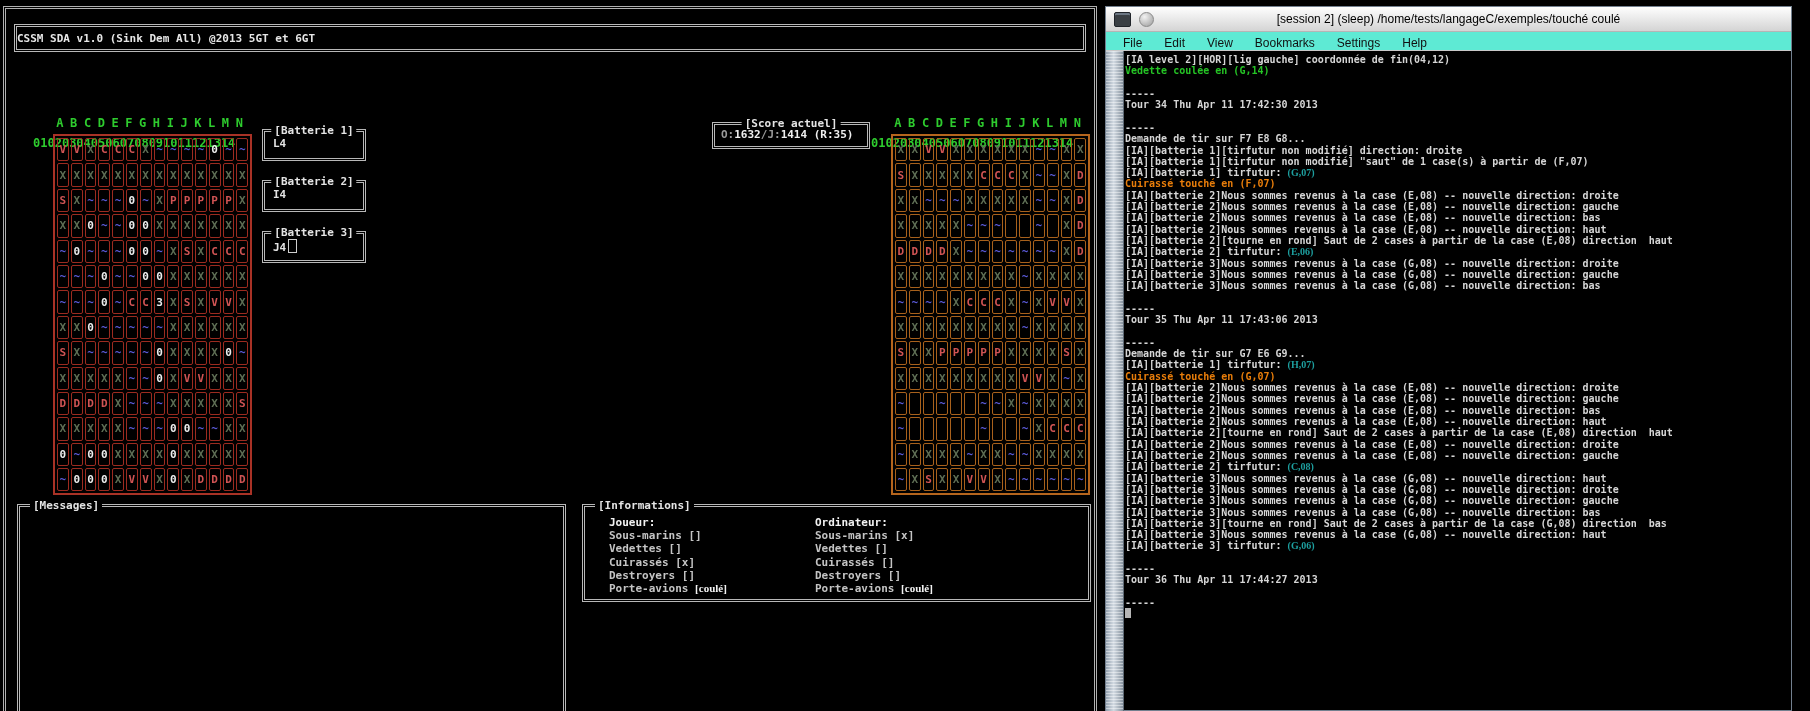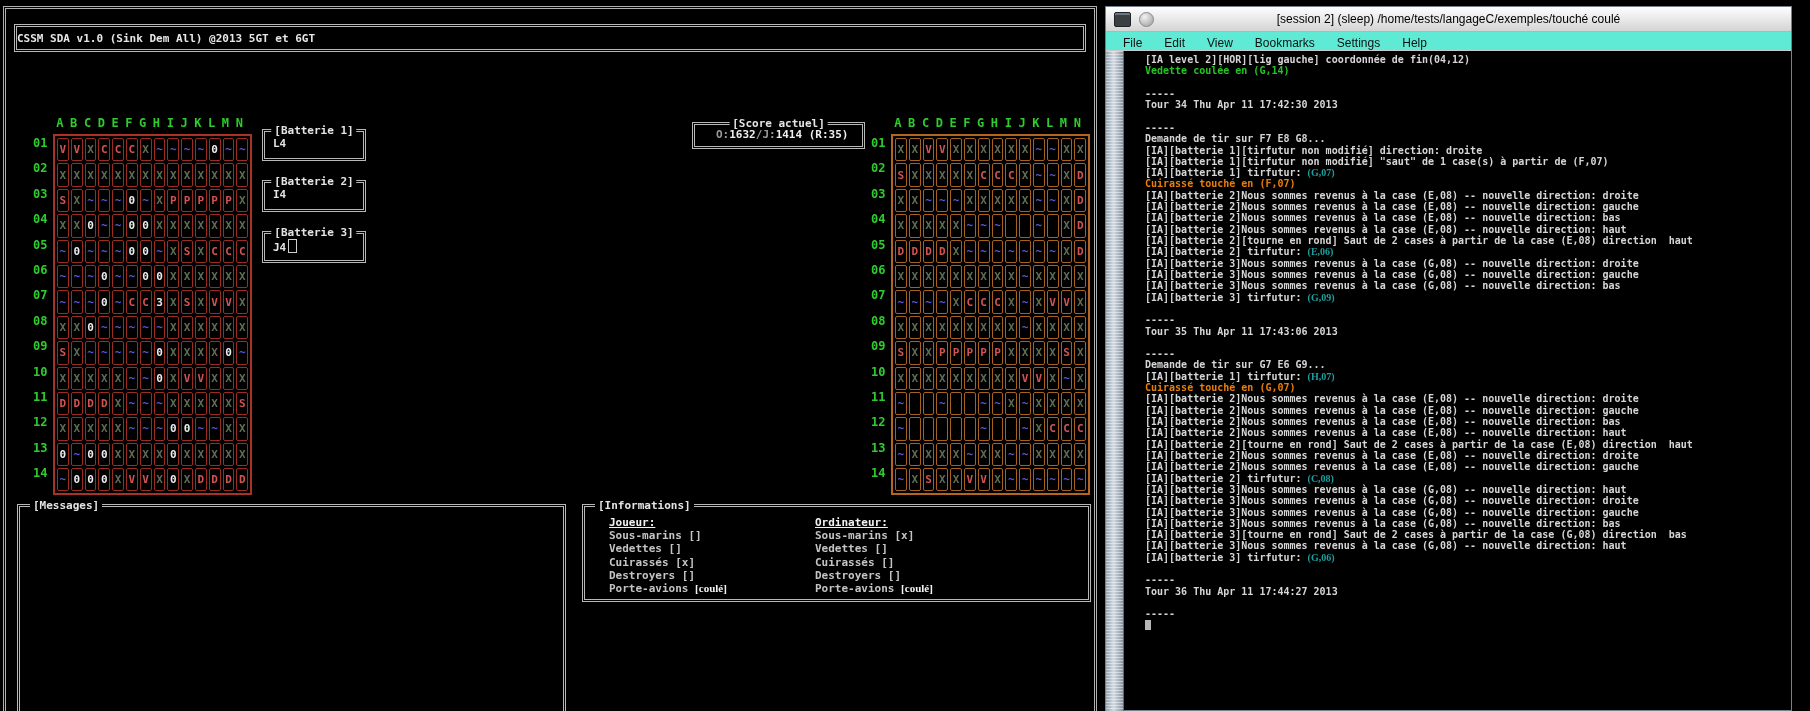--- a/index.html
+++ b/index.html
@@ -13,70 +13,70 @@
   .titlebox{position:absolute;left:14px;top:24px;width:1066px;height:22px;
             border:3px double #b8b8b8;text-align:left;}
   .titlebox span{color:#e6e6e6;font:bold 11px "DejaVu Sans Mono",monospace;line-height:21px;}
 
   
   .grid{position:absolute;}
   .ghead{display:flex;height:21px;}
   .gcorner{width:20px;}
   .ghl{width:13.8px;text-align:center;color:#2ecc2e;font:bold 12px "DejaVu Sans Mono",monospace;line-height:21px;}
   .gbody{display:flex;}
-  .glabels{width:20px;display:flex;flex-direction:column;padding-top:2px;}
+  .glabels{width:20px;display:flex;flex-direction:row;padding-top:2px;}
   .glabels span{height:25.4px;line-height:25.4px;color:#2ecc2e;font:bold 12px "DejaVu Sans Mono",monospace;}
   .gcells{display:grid;grid-template-columns:repeat(14,13.8px);grid-auto-rows:25.4px;padding:1px;align-self:flex-start;}
   .red   .gcells{border:2px solid #a93226;}
   .orange.gcells,.orange .gcells{border:2px solid #b5651d;}
   .cell{margin:1px;border-radius:2px;display:flex;align-items:center;justify-content:center;
         font:bold 11px "DejaVu Sans Mono",monospace;}
   .red .cell{border:1px solid #9c2b20;}
   .orange .cell{border:1px solid #a8611c;}
   .cx{color:#5f6f55;} .ct{color:#5a5ad8;} .c0{color:#ececec;} .cs{color:#d05454;}
 
   
   .tbox{position:absolute;border:3px double #b8b8b8;}
   .boxlabel{position:absolute;top:-8px;background:#000;padding:0 3px;color:#e4e4e4;
             font:bold 11px "DejaVu Sans Mono",monospace;white-space:nowrap;}
   .boxlabel.center{left:50%;transform:translateX(-50%);}
   .boxlabel.left{left:10px;}
   .batbox{left:262px;width:98px;height:26px;}
   .batval{padding:5px 0 0 8px;color:#e4e4e4;font:bold 11px "DejaVu Sans Mono",monospace;}
   .tcursor{display:inline-block;width:7px;height:12px;border:1px solid #cfcfcf;margin-left:2px;vertical-align:-2px;}
-  .scorebox{left:692px;top:122px;width:152px;height:21px;padding-left:15px;}
+  .scorebox{left:712px;top:122px;width:152px;height:21px;}
   .scoreline{padding:3px 0 0 6px;font:bold 11px "DejaVu Sans Mono",monospace;white-space:pre;}
   .scoreline .dim{color:#9a9a9a;} .scoreline .bright{color:#efefef;}
   .msgbox{left:17px;top:504px;width:543px;height:220px;}
   .msgtext{margin:9px 0 0 24px;color:#2ed52e;font:bold 10px "DejaVu Sans Mono",monospace;}
   .infobox{left:582px;top:504px;width:503px;height:92px;}
   .infocols{display:flex;padding:9px 0 0 24px;}
   .icol{width:206px;}
-  .ihead{color:#f2f2f2;font:bold 11px "DejaVu Sans Mono",monospace;line-height:13.2px;text-decoration:underline;}
+  .ihead{color:#f2f2f2;font:bold 11px "DejaVu Sans Mono",monospace;line-height:13.2px;}
   .iitem{color:#c4c4c4;font:bold 11px "DejaVu Sans Mono",monospace;line-height:13.2px;white-space:pre;}
   .iitem .hl{color:#f2f2f2;font-family:Liberation Serif, serif;}
 
   
   #window{position:absolute;left:1105px;top:6px;width:687px;height:705px;
           border:1px solid #73808f;background:#000;box-sizing:border-box;}
   .titlebar{position:relative;height:24px;background:linear-gradient(#fefefe,#d4d4d4);
             border-bottom:1px solid #b5b5b5;text-align:center;}
   .wtitle{font:12px "Liberation Sans",sans-serif;color:#000;line-height:24px;}
   .wicon{position:absolute;left:8px;top:5px;width:15px;height:13px;background:#3a3f44;
          border:1px solid #20242a;border-radius:2px;box-shadow:inset 0 2px 0 #6b7683;}
   .wbtn{position:absolute;left:33px;top:5px;width:13px;height:13px;border-radius:50%;
         background:radial-gradient(circle at 35% 30%,#f2f2f2,#9a9a9a);border:1px solid #8a8a8a;}
   .menubar{height:18px;background:#5eead4;border-bottom:1px solid #c9c9c9;padding-left:6px;}
   .mitem{display:inline-block;padding:1px 11px 0 11px;font:12px "Liberation Sans",sans-serif;color:#111;}
   .termwrap{display:flex;height:661px;}
   .scrollbar{width:17px;background:
       repeating-linear-gradient(180deg,rgba(255,255,255,.45) 0 1px,rgba(0,0,0,0) 1px 3px),
       linear-gradient(90deg,#93a0ae,#d2dae2 45%,#87939f);
       border-right:1px solid #5f6b77;}
-  .term{flex:1;padding:3px 0 0 21px;overflow:hidden;}
+  .term{flex:1;padding:3px 0 0 1px;overflow:hidden;}
   .tline{height:11.32px;line-height:11.32px;white-space:pre;
          font:bold 10px "DejaVu Sans Mono",monospace;}
   .t-d{color:#d6d6d6;} .t-g{color:#25c425;} .t-o{color:#e87d0a;} .t-c{color:#1d9f9f;font-family:Liberation Serif, serif;}
   .cursor{display:inline-block;width:6px;height:10px;background:#b6b6b6;vertical-align:text-top;}
 </style>
 </head>
 <body>
 
 <div id="screen">
   <div class="outerbox"></div>
@@ -628,21 +628,20 @@
         <div class="tline"><span class="t-o">Cuirassé touché en (F,07)</span></div>
         <div class="tline"><span class="t-d">[IA][batterie 2]Nous sommes revenus à la case (E,08) -- nouvelle direction: droite</span></div>
         <div class="tline"><span class="t-d">[IA][batterie 2]Nous sommes revenus à la case (E,08) -- nouvelle direction: gauche</span></div>
         <div class="tline"><span class="t-d">[IA][batterie 2]Nous sommes revenus à la case (E,08) -- nouvelle direction: bas</span></div>
         <div class="tline"><span class="t-d">[IA][batterie 2]Nous sommes revenus à la case (E,08) -- nouvelle direction: haut</span></div>
         <div class="tline"><span class="t-d">[IA][batterie 2][tourne en rond] Saut de 2 cases à partir de la case (E,08) direction  haut</span></div>
         <div class="tline"><span class="t-d">[IA][batterie 2] tirfutur: </span><span class="t-c">(E,06)</span></div>
         <div class="tline"><span class="t-d">[IA][batterie 3]Nous sommes revenus à la case (G,08) -- nouvelle direction: droite</span></div>
         <div class="tline"><span class="t-d">[IA][batterie 3]Nous sommes revenus à la case (G,08) -- nouvelle direction: gauche</span></div>
         <div class="tline"><span class="t-d">[IA][batterie 3]Nous sommes revenus à la case (G,08) -- nouvelle direction: bas</span></div>
-        <div class="tline"><span class="t-d">[IA][batterie 3] tirfutur: </span><span class="t-c">(G,09)</span></div>
         <div class="tline">&nbsp;</div>
         <div class="tline"><span class="t-d">-----</span></div>
         <div class="tline"><span class="t-d">Tour 35 Thu Apr 11 17:43:06 2013</span></div>
         <div class="tline">&nbsp;</div>
         <div class="tline"><span class="t-d">-----</span></div>
         <div class="tline"><span class="t-d">Demande de tir sur G7 E6 G9...</span></div>
         <div class="tline"><span class="t-d">[IA][batterie 1] tirfutur: </span><span class="t-c">(H,07)</span></div>
         <div class="tline"><span class="t-o">Cuirassé touché en (G,07)</span></div>
         <div class="tline"><span class="t-d">[IA][batterie 2]Nous sommes revenus à la case (E,08) -- nouvelle direction: droite</span></div>
         <div class="tline"><span class="t-d">[IA][batterie 2]Nous sommes revenus à la case (E,08) -- nouvelle direction: gauche</span></div>

